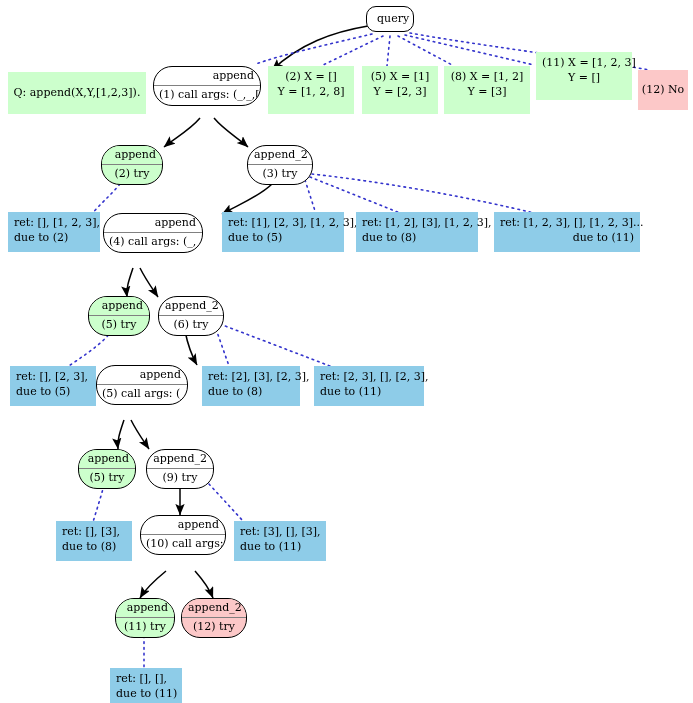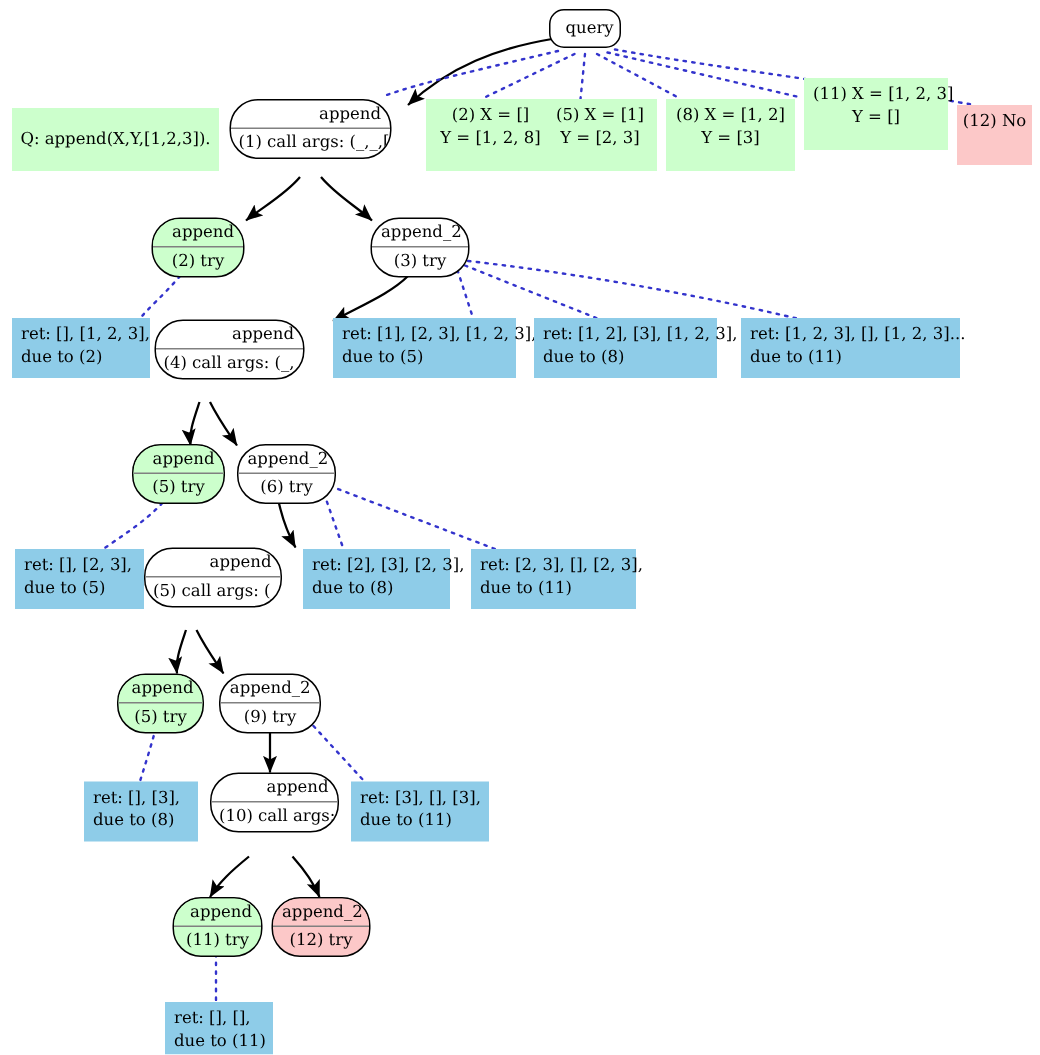--- a/index.html
+++ b/index.html
@@ -114,38 +114,38 @@
   </svg>
 
   <div class="node single" style="left:366px;top:6px;width:48px;">
     <div class="hd">query</div>
   </div>
 
   <div class="box green" style="left:8px;top:72px;width:138px;height:42px;display:flex;align-items:center;justify-content:center;">
     <span class="ln">Q: append(X,Y,[1,2,3]).</span>
   </div>
 
-  <div class="box green" style="left:284px;top:66px;width:86px;height:48px;">
+  <div class="box green" style="left:268px;top:66px;width:86px;height:48px;">
     <span class="ln">(2) X = []</span>
     <span class="ln">Y = [1, 2, 8]</span>
   </div>
   <div class="box green" style="left:362px;top:66px;width:76px;height:48px;">
     <span class="ln">(5) X = [1]</span>
     <span class="ln">Y = [2, 3]</span>
   </div>
   <div class="box green" style="left:444px;top:66px;width:86px;height:48px;">
     <span class="ln">(8) X = [1, 2]</span>
     <span class="ln">Y = [3]</span>
   </div>
   <div class="box green" style="left:536px;top:52px;width:96px;height:48px;">
     <span class="ln">(11) X = [1, 2, 3]</span>
     <span class="ln">Y = []</span>
   </div>
 
-  <div class="box pink" style="left:638px;top:70px;width:50px;height:40px;display:flex;align-items:flex-start;justify-content:center;">
+  <div class="box pink" style="left:638px;top:70px;width:50px;height:40px;display:flex;align-items:center;justify-content:center;">
     <span class="ln">(12) No</span>
   </div>
 
   <div class="node" style="left:153px;top:66px;width:108px;">
     <div class="hd">append</div>
     <div class="bd">
       <span class="ln">(1) call</span>
       <span class="ln">args: (_,_,[1, 2, 3])</span>
     </div>
   </div>
@@ -164,21 +164,21 @@
     <span class="ln">due to (2)</span>
   </div>
   <div class="box blue" style="left:222px;top:212px;width:122px;height:40px;">
     <span class="ln">ret: [1], [2, 3], [1, 2, 3],</span>
     <span class="ln">due to (5)</span>
   </div>
   <div class="box blue" style="left:356px;top:212px;width:122px;height:40px;">
     <span class="ln">ret: [1, 2], [3], [1, 2, 3],</span>
     <span class="ln">due to (8)</span>
   </div>
-  <div class="box blue" style="left:494px;top:212px;width:146px;height:40px;">
+  <div class="box blue" style="left:494px;top:212px;width:146px;height:40px;text-align:right;">
     <span class="ln">ret: [1, 2, 3], [], [1, 2, 3]...</span>
     <span class="ln">due to (11)</span>
   </div>
 
   <div class="node" style="left:103px;top:213px;width:100px;">
     <div class="hd">append</div>
     <div class="bd">
       <span class="ln">(4) call</span>
       <span class="ln">args: (_,_,[2, 3])</span>
     </div>

